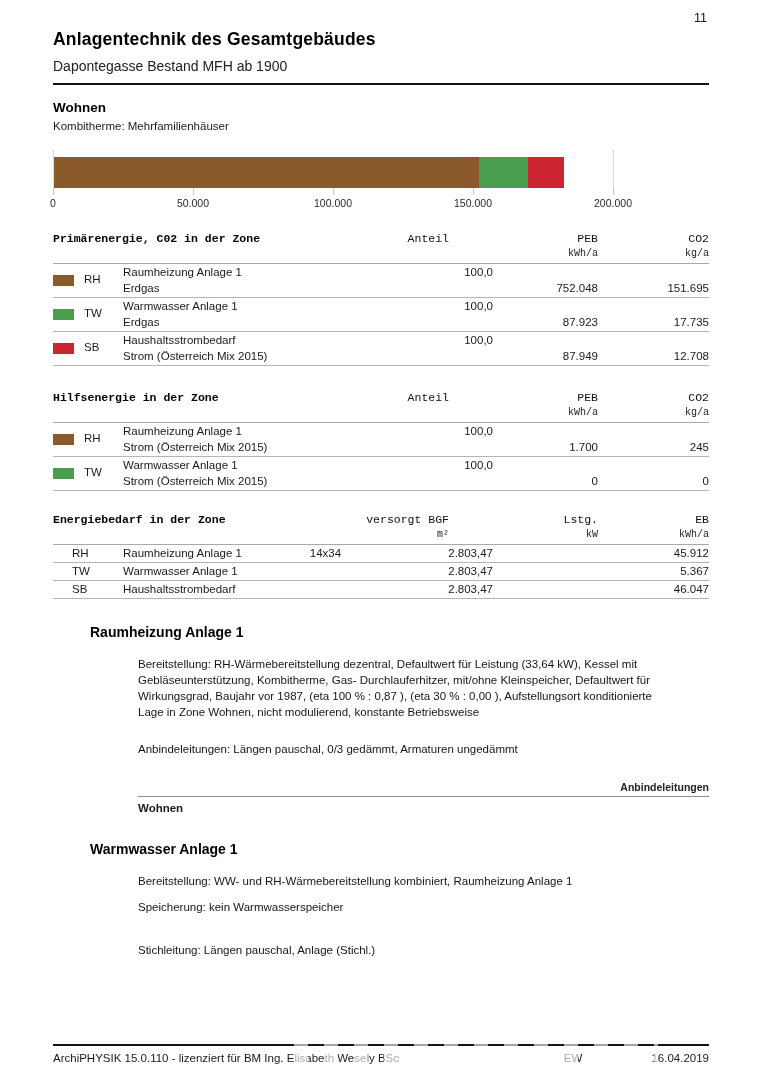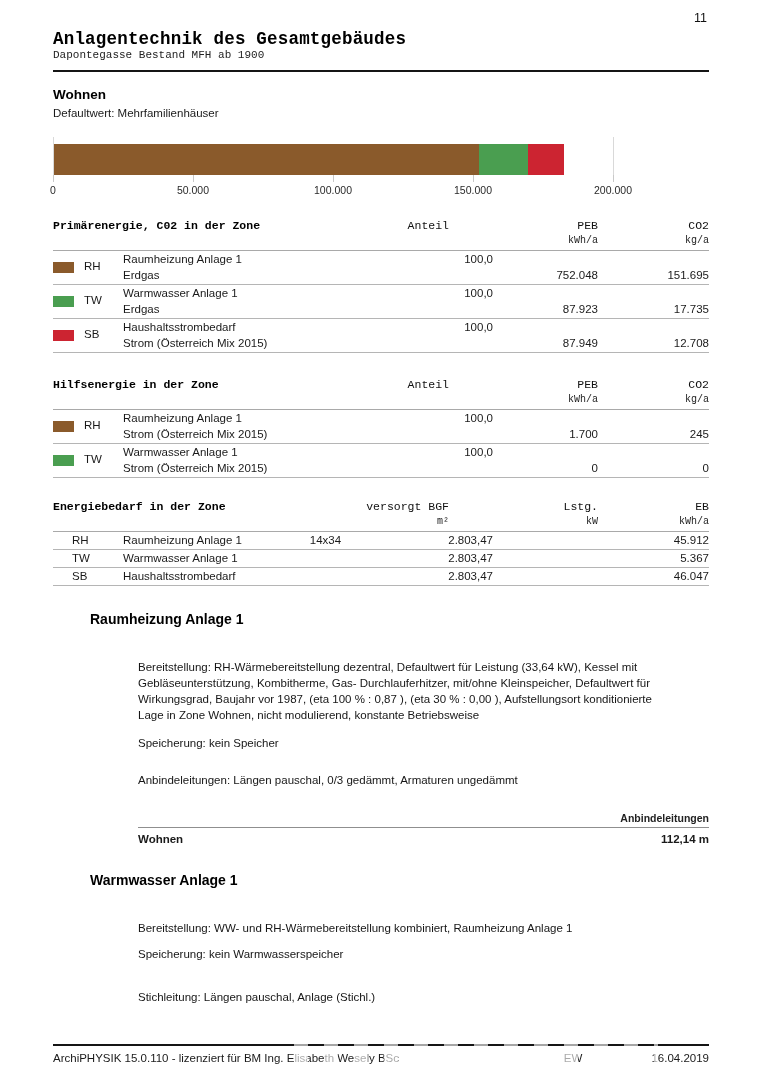--- a/index.html
+++ b/index.html
@@ -2,23 +2,23 @@
 <html lang="de"><head>
 <meta charset="utf-8">
 <style>
   * { margin:0; padding:0; box-sizing:border-box; }
   html,body { background:#ffffff; }
   body { font-family:"Liberation Sans", sans-serif; color:#1a1a1a; }
   .page { position:relative; width:763px; height:1080px; background:#ffffff; overflow:hidden; }
   .pagenum { position:absolute; top:11px; right:56px; font-size:12.5px; color:#111; }
   .content { position:absolute; left:53px; top:0; width:656px; }
 
-  header.doc-head { padding-top:29px; padding-bottom:9px; border-bottom:2px solid #151515;font-family:Liberation Mono, monospace; }
+  header.doc-head { padding-top:29px; padding-bottom:9px; border-bottom:2px solid #151515; }
   .doc-title { font-size:17.5px; font-weight:bold; color:#000; letter-spacing:.2px; }
-  .doc-subtitle { margin-top:0; font-size:11px; color:#222; }
+  .doc-subtitle { margin-top:8px; font-size:14px; color:#222; }
 
   .zone-head { margin-top:15px; }
   .zone-name { font-size:13.5px; font-weight:bold; color:#000; }
   .zone-profile { margin-top:5px; font-size:11.5px; }
 
   
   .chart { position:relative; margin-top:18px; height:64px; }
   .chart .grid { position:absolute; top:0; width:1px; height:40px; background:#d9d9d9; }
   .chart .bar { position:absolute; left:1px; top:7px; height:31px; white-space:nowrap; font-size:0; }
   .chart .seg { display:inline-block; height:31px; }
@@ -45,21 +45,21 @@
 
   
   .row1 { position:relative; height:18px; border-bottom:1px solid #b5b5b5; font-size:11.5px; }
   .rcode3 { position:absolute; left:19px; top:2px; }
   .rname3 { position:absolute; left:70px; top:2px; white-space:nowrap; }
   .v1 { position:absolute; left:0; top:2px; width:440px; text-align:right; }
   .v2 { position:absolute; left:0; top:2px; width:545px; text-align:center; }
   .v3 { position:absolute; left:0; top:2px; width:656px; text-align:right; }
 
   .sec-heading { margin-top:25px; margin-left:37px; font-size:14px; font-weight:bold; color:#000; }
-  .para { margin-top:32px; margin-left:85px; width:516px; font-size:11.5px; line-height:16px; color:#161616; }
+  .para { margin-top:16px; margin-left:85px; width:516px; font-size:11.5px; line-height:16px; color:#161616; }
   .para + .para { margin-top:12px; }
   .para.gap { margin-top:21px; }
 
   .mini { margin-top:24px;font-weight:bold; }
   .mini-label { text-align:right; font-size:10.5px; color:#222; }
   .mini-rule { margin-top:3px; margin-left:85px; border-top:1px solid #8f8f8f; }
   .mini-row { position:relative; margin-top:5px; height:15px; font-size:11.5px; }
   .mini-name { position:absolute; left:85px; top:0; }
   .mini-value { position:absolute; left:0; top:0; width:656px; text-align:right; }
 
@@ -78,21 +78,21 @@
   <div class="pagenum">11</div>
 
   <div class="content">
     <header class="doc-head">
       <div class="doc-title">Anlagentechnik des Gesamtgebäudes</div>
       <div class="doc-subtitle">Dapontegasse Bestand MFH ab 1900</div>
     </header>
 
     <div class="zone-head">
       <div class="zone-name">Wohnen</div>
-      <div class="zone-profile">Defaultwert: Mehrfamilienhäuser</div>
+      <div class="zone-profile">Kombitherme: Mehrfamilienhäuser</div>
     </div>
 
     <div class="chart" id="chart">
         <div class="grid" style="left: 0px; background: rgb(217, 217, 217);"></div>
         <div class="grid" style="left: 560px; background: rgb(217, 217, 217);"></div>
         <div class="bar"><div class="seg" title="RH Raumheizung Anlage 1 (Erdgas)" style="width: 424.7px; background-color: rgb(138, 90, 43);"></div><div class="seg" title="TW Warmwasser Anlage 1 (Erdgas)" style="width: 49.7px; background-color: rgb(74, 158, 80);"></div><div class="seg" title="SB Haushaltsstrombedarf (Strom Österreich Mix 2015)" style="width: 35.6px; background-color: rgb(204, 36, 49);"></div></div>
         <div class="tick" style="left: 0px;"></div>
         <div class="tlabel" style="left: 0px;">0</div>
         <div class="tick" style="left: 140px;"></div>
         <div class="tlabel" style="left: 140px;">50.000</div>
@@ -199,29 +199,27 @@
         <span class="rcode3">SB</span>
         <span class="rname3">Haushaltsstrombedarf</span>
         <span class="v1">2.803,47</span>
         <span class="v2"></span>
         <span class="v3">46.047</span>
       </div>
     </section>
 
     <div class="sec-heading">Raumheizung  Anlage 1</div>
     <p class="para">Bereitstellung: RH-Wärmebereitstellung dezentral, Defaultwert für Leistung  (33,64 kW), Kessel mit Gebläseunterstützung, Kombitherme, Gas- Durchlauferhitzer, mit/ohne Kleinspeicher, Defaultwert für Wirkungsgrad, Baujahr vor 1987, (eta 100 % : 0,87 ), (eta 30 % : 0,00 ), Aufstellungsort konditionierte Lage in Zone Wohnen, nicht modulierend, konstante Betriebsweise</p>
-    <p class="para">Speicherung: kein Speicher</p>
     <p class="para gap">Anbindeleitungen: Längen pauschal, 0/3 gedämmt, Armaturen ungedämmt</p>
 
     <div class="mini">
       <div class="mini-label">Anbindeleitungen</div>
       <div class="mini-rule"></div>
       <div class="mini-row">
         <span class="mini-name">Wohnen</span>
-        <span class="mini-value">112,14 m</span>
       </div>
     </div>
 
     <div class="sec-heading" style="margin-top:24px;">Warmwasser Anlage 1</div>
     <p class="para">Bereitstellung: WW- und RH-Wärmebereitstellung  kombiniert, Raumheizung  Anlage 1</p>
     <p class="para" style="margin-top:10px;">Speicherung: kein Warmwasserspeicher</p>
     <p class="para" style="margin-top:27px;">Stichleitung: Längen pauschal, Anlage (Stichl.)</p>
   </div>
 
   <div class="footer">

